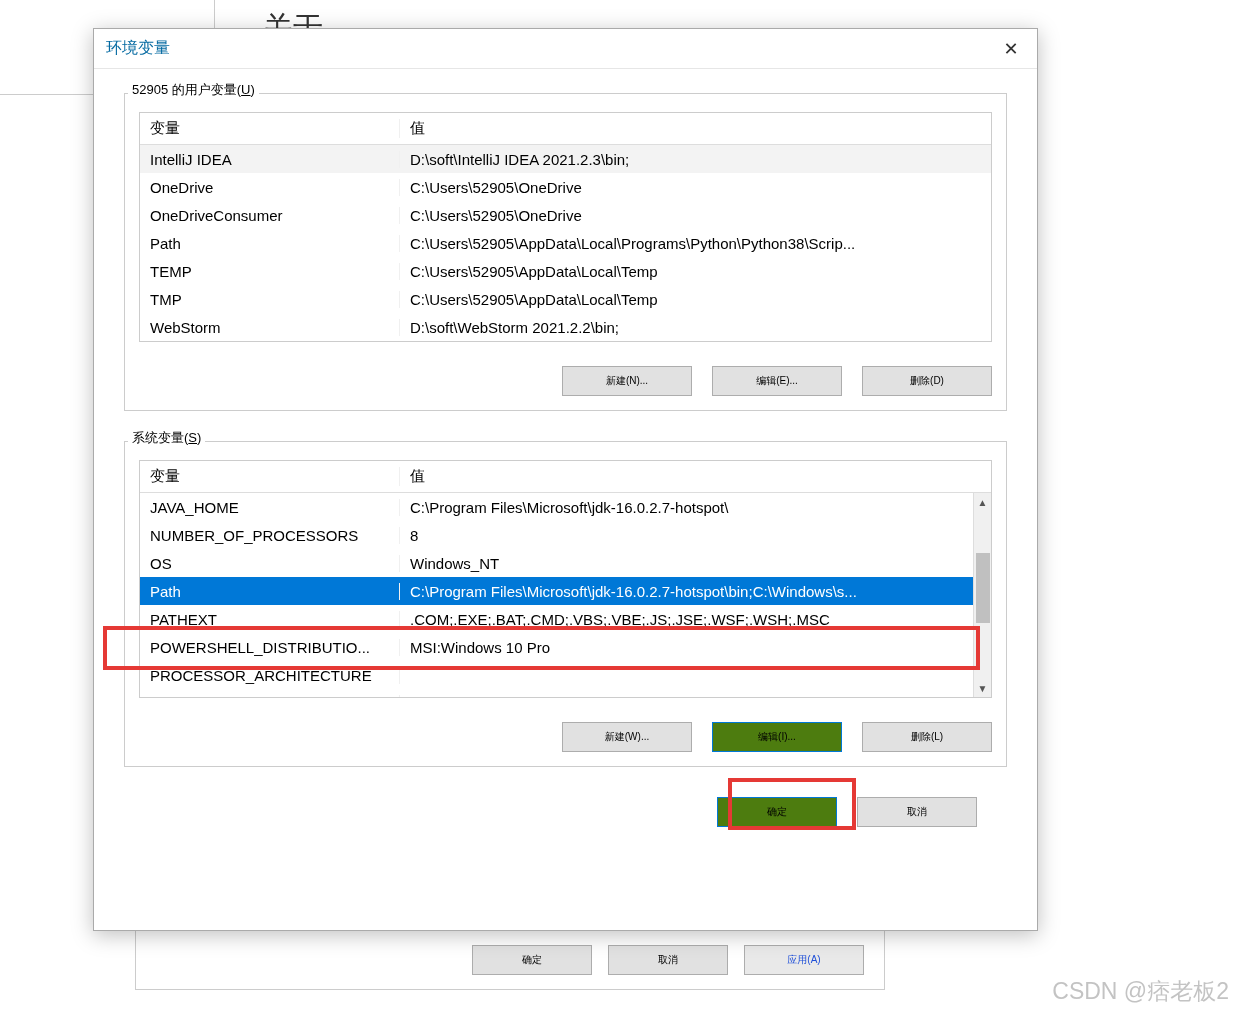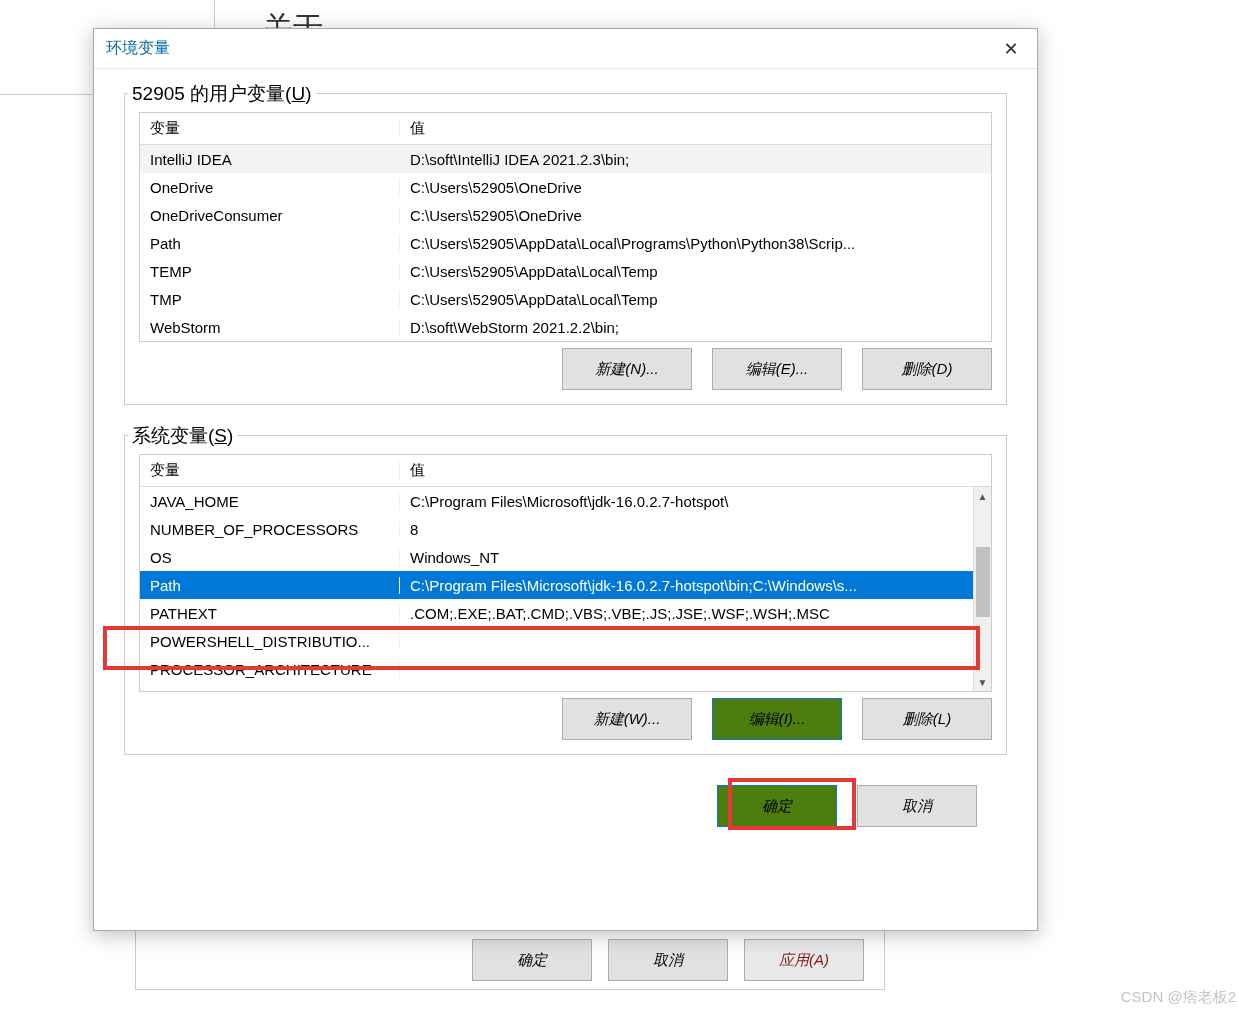--- a/index.html
+++ b/index.html
@@ -32,31 +32,30 @@
       border: 1px solid #ccc;
       background: #fff;
       display: flex;
       justify-content: flex-end;
       align-items: center;
       gap: 16px;
       padding: 0 20px;
     }
     .btn {
       min-width: 120px;
-      height: 42px;
+      height: 30px;
       background: #e1e1e1;
       border: 1px solid #adadad;
-      font-size: 15px;
+      font-size: 10px;
       cursor: pointer;
       display: inline-flex;
       align-items: center;
       justify-content: center;
-      font-style: italic;
-    }
-    .btn:disabled { color: #7f1d1d; background: #e9e9e9; }
+    }
+    .btn:disabled { color: #1d4ed8; background: #e9e9e9; }
     .dialog {
       position: absolute;
       left: 93px; top: 28px;
       width: 945px; height: 903px;
       background: #fff;
       border: 1px solid #aaa;
       box-shadow: 0 4px 20px rgba(0,0,0,0.25);
       display: flex;
       flex-direction: column;
     }
@@ -80,29 +79,29 @@
       display: flex;
       flex-direction: column;
       gap: 30px;
     }
     .group { position: relative; }
     .group-label {
       position: absolute;
       top: -12px; left: 4px;
       background: #fff;
       padding: 0 4px;
-      font-size: 19px;
+      font-size: 13px;
     }
     .group-label u { text-decoration: underline; }
     .group-box {
       border: 1px solid #ccc;
       padding: 18px 14px 14px 14px;
       display: flex;
       flex-direction: column;
-      gap: 2px;
+      gap: 20px;
     }
     .table {
       border: 1px solid #ccc;
       background: #fff;
       position: relative;
     }
     .thead {
       display: flex;
       border-bottom: 1px solid #ddd;
       background: #fff;
@@ -156,23 +155,23 @@
       background: #c0c0c0;
       margin-top: 42px;
     }
     .red-box {
       position: absolute;
       border: 4px solid #e53935;
       pointer-events: none;
     }
     .watermark {
       position: absolute;
-      right: 2px; bottom: 10px;
+      right: 9px; bottom: 10px;
       color: rgba(180,180,180,0.8);
-      font-size: 15px;
+      font-size: 23px;
     }
   </style>
 </head>
 <body>
 
 <div class="bg-layer"></div>
 <div class="bg-title">关于</div>
 
 <div class="parent-dialog">
   <button class="btn">确定</button>
@@ -263,20 +262,21 @@
               <div class="row selected">
                 <div class="col-var">Path</div>
                 <div class="col-val">C:\Program Files\Microsoft\jdk-16.0.2.7-hotspot\bin;C:\Windows\s...</div>
               </div>
               <div class="row">
                 <div class="col-var">PATHEXT</div>
                 <div class="col-val">.COM;.EXE;.BAT;.CMD;.VBS;.VBE;.JS;.JSE;.WSF;.WSH;.MSC</div>
               </div>
               <div class="row">
                 <div class="col-var">POWERSHELL_DISTRIBUTIO...</div>
+                <div class="col-val">MSI:Windows 10 Pro</div>
               </div>
               <div class="row">
                 <div class="col-var">PROCESSOR_ARCHITECTURE</div>
               </div>
               <div class="row">
                 <div class="col-var">PROCESSOR_IDENTIFIER</div>
                 <div class="col-val">Intel64 Family 6 Model 140 Stepping 1, GenuineIntel</div>
               </div>
             </div>
           <div class="scrollbar" style="top:32px;">

